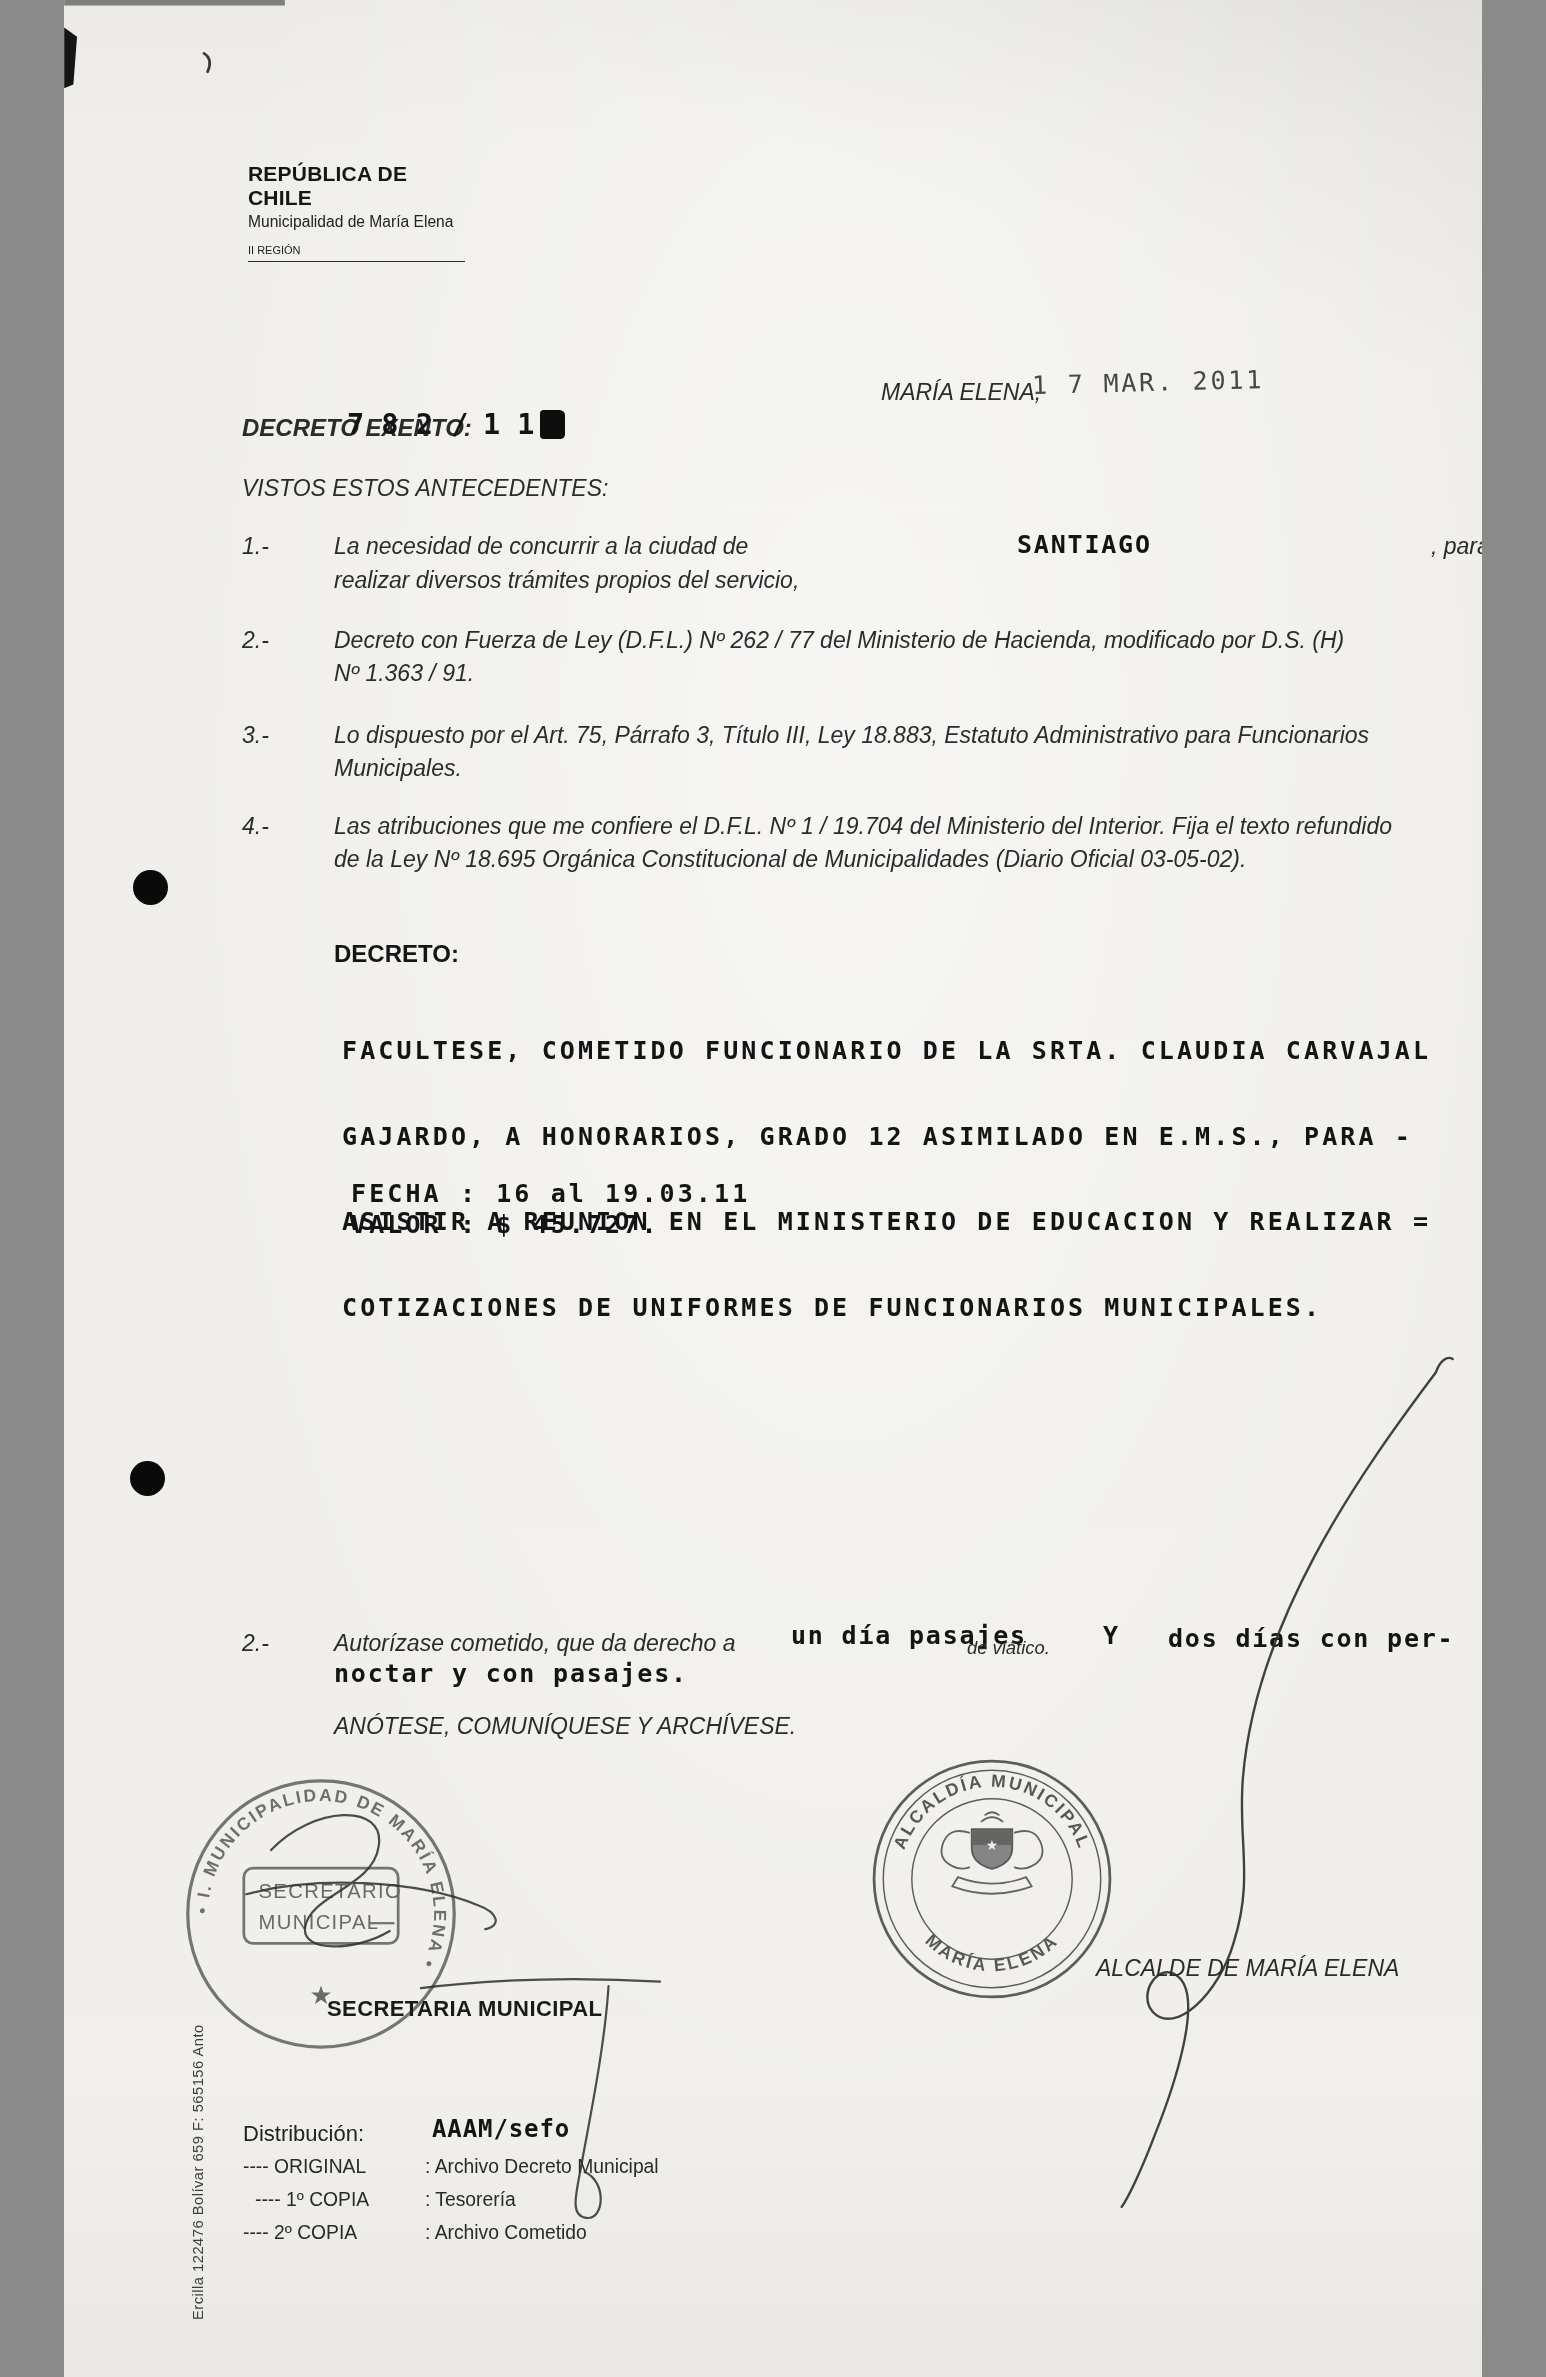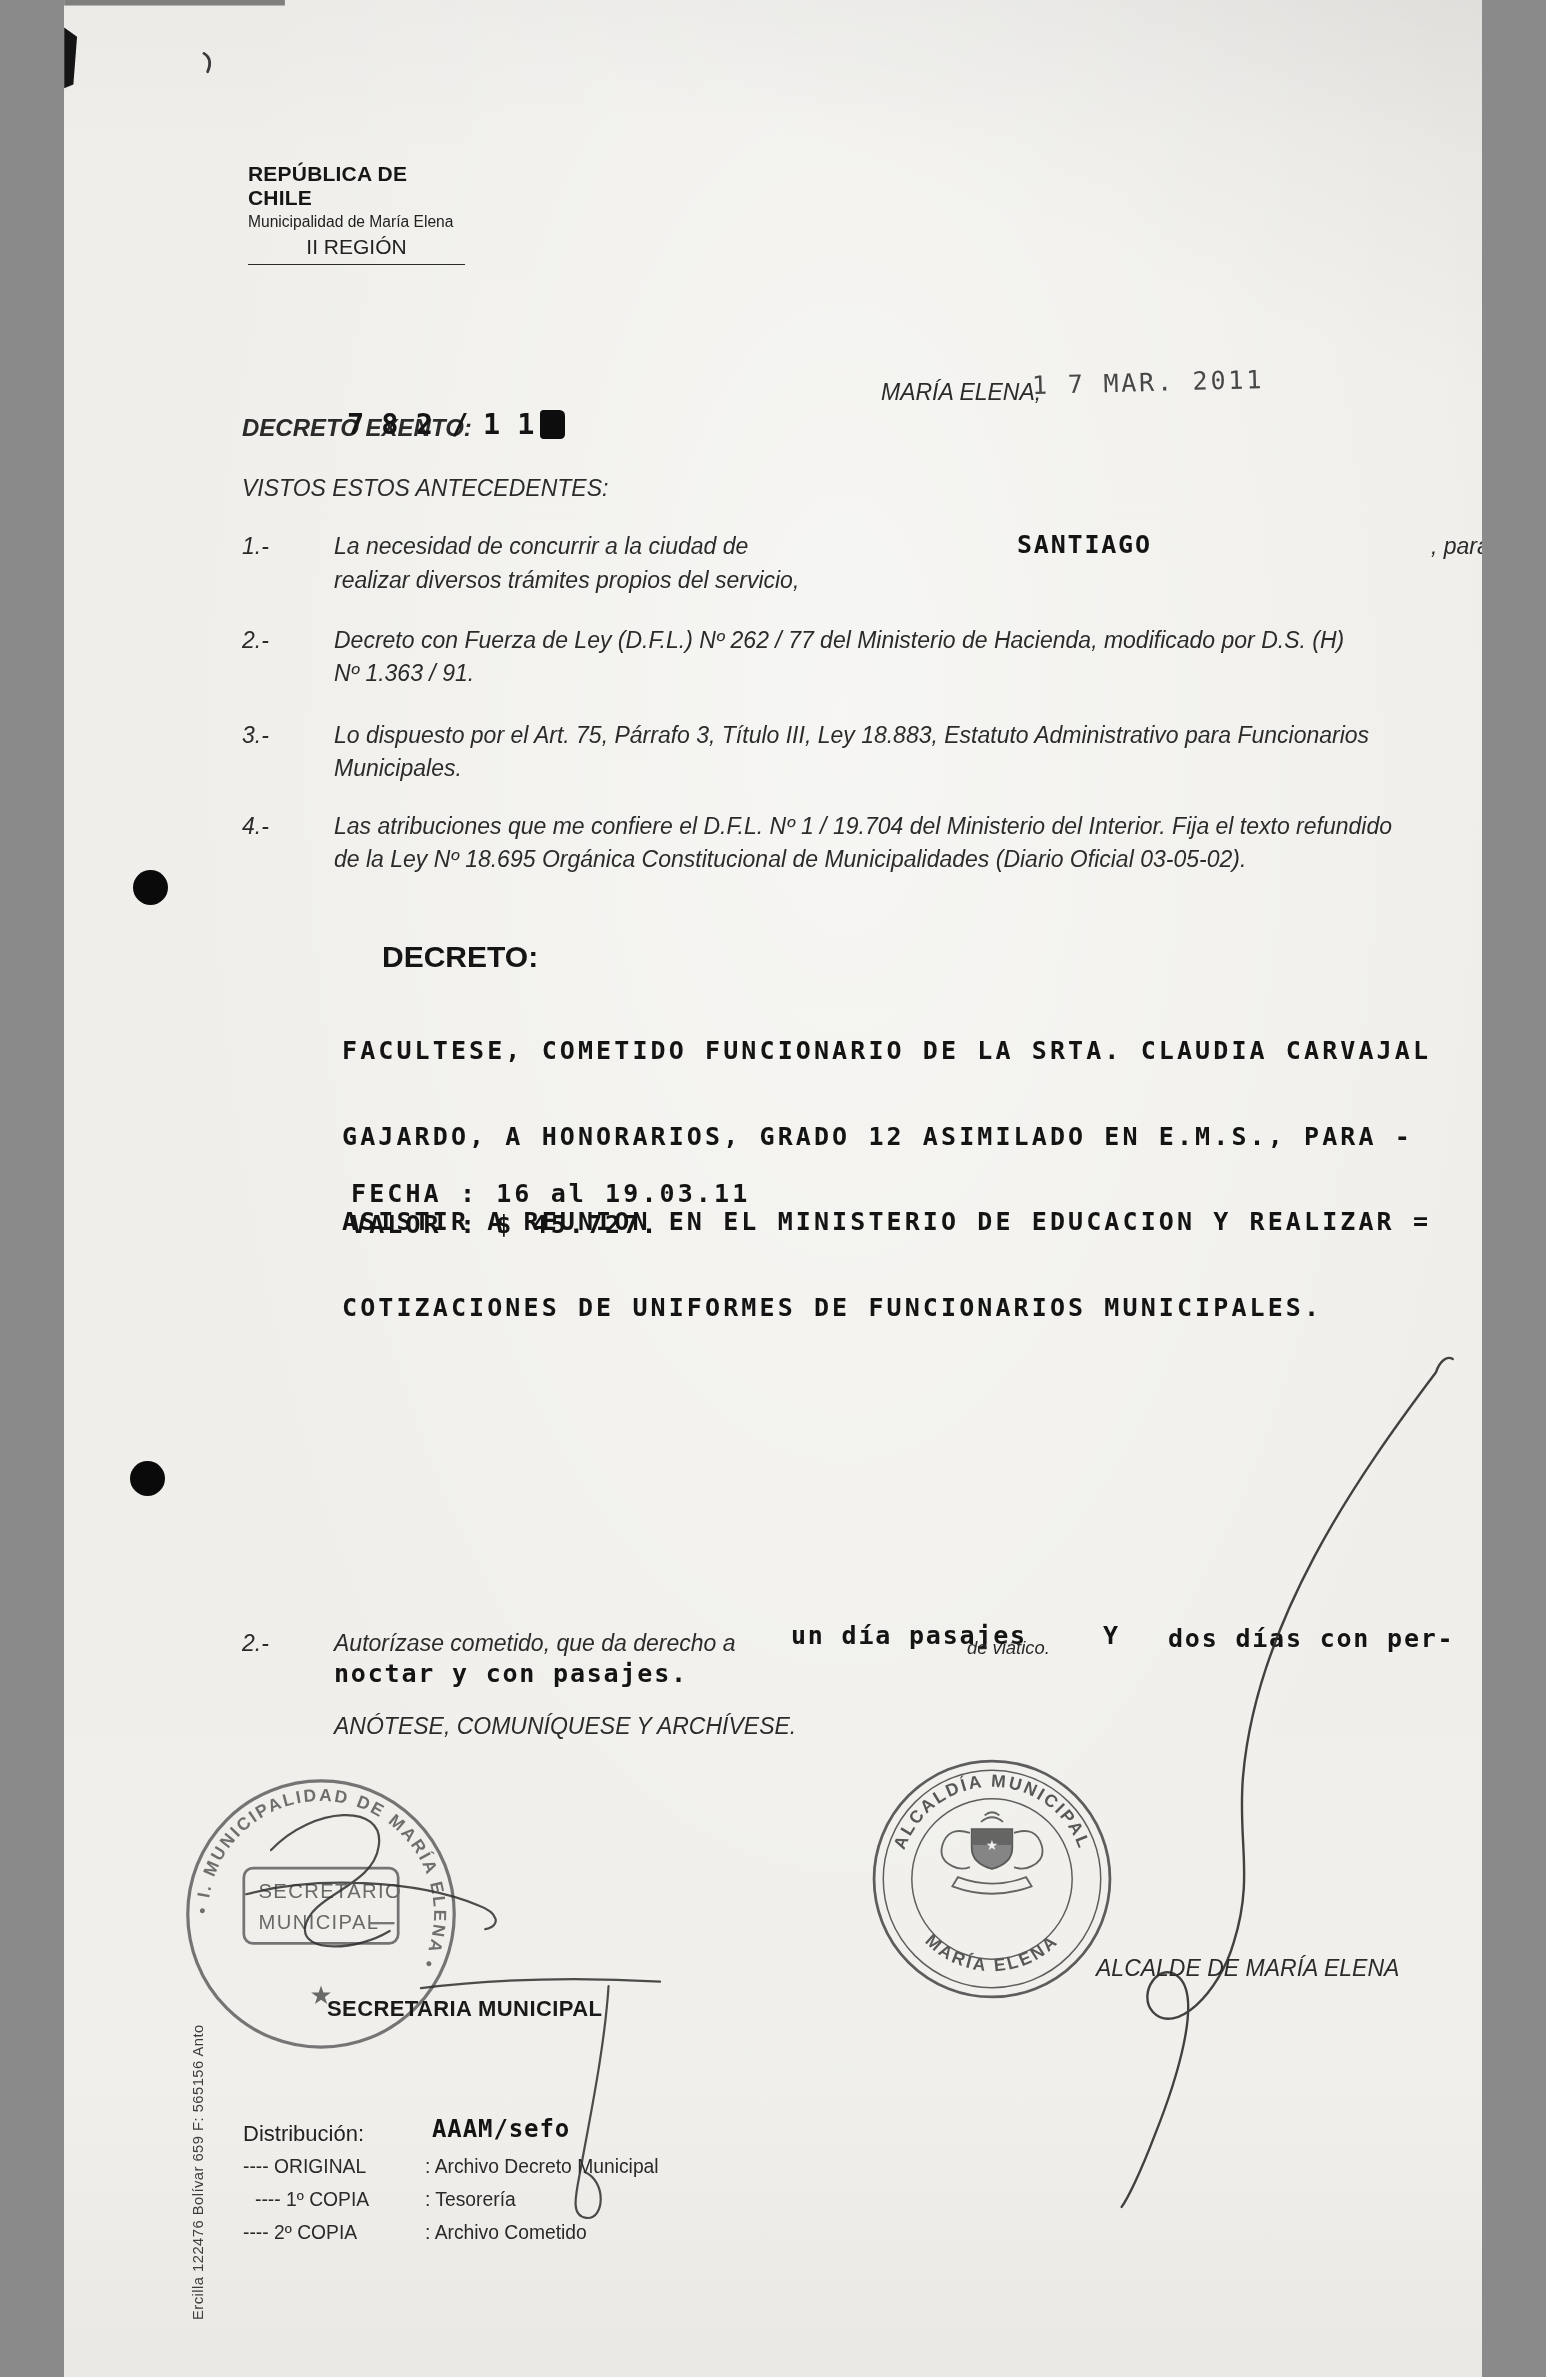--- a/index.html
+++ b/index.html
@@ -19,21 +19,21 @@
   .abs{ position:absolute; }
   .it{ font-style:italic; color:#2b2b2b; }
   .tw{
     font-family:"DejaVu Sans Mono","Liberation Mono",monospace;
     font-weight:bold; color:#141414;
   }
   
   .letterhead{ left:184px; top:162px; width:217px; }
   .lh1{ font-weight:bold; font-size:21px; letter-spacing:0.2px; color:#161616; }
   .lh2{ font-size:15.6px; margin-top:2.8px; color:#222; }
-  .lh3{ font-size:21px; margin-top:4px; text-align:center; padding-bottom:5.5px;
+  .lh3{ font-size:11px; margin-top:13px; text-align:left; padding-bottom:5.5px;
         border-bottom:1.8px solid #2c2c2c; color:#222; }
   
   .place{ left:817px; top:379px; font-size:23px; }
   .datestamp{
     left:968px; top:368px;
     font-family:"DejaVu Sans Mono","Liberation Mono",monospace;
     font-size:25px; letter-spacing:2.8px; color:#474747;
     transform:rotate(-1.5deg); white-space:nowrap;
   }
   
@@ -41,21 +41,21 @@
   .decree-num{ left:283px; top:408px; font-size:28.5px; display:flex; align-items:center; white-space:pre; }
   .decree-num .slash{ margin-left:18.4px; }
   .decree-num .year{ margin-left:14.7px; }
   .ink-blot{ display:inline-block; width:25px; height:28.5px; background:#0d0d0d;
              border-radius:3.7px 5.5px 4.6px 3.7px; margin-left:5.5px; }
   .vistos{ left:178px; top:475px; font-size:23px; }
   
   .num{ font-size:23px; }
   .itline{ font-size:23px; white-space:nowrap; }
   
-  .decreto-heading{ left:270px; top:940px; font-size:30px; font-weight:bold; color:#151515;margin-left:48px; }
+  .decreto-heading{ left:270px; top:940px; font-size:24px; font-weight:bold; color:#151515; }
   .twblock{ left:278px; top:980px; font-size:25px; letter-spacing:3.1px; line-height:28.5px; white-space:pre; }
   .twline{ font-size:25px; letter-spacing:3.1px; white-space:pre; }
   
   .stamp{ pointer-events:none; }
   .sig-label{ font-weight:bold; font-size:22px; letter-spacing:0.4px; color:#1a1a1a; }
   .alcalde-label{ font-size:23px; }
   
   .dist-label{ font-size:22px; color:#222;text-align:right; }
   .dist-code{ font-size:24px; letter-spacing:0.9px; }
   .dist-name{ font-size:19.3px; color:#2a2a2a; white-space:pre; }

